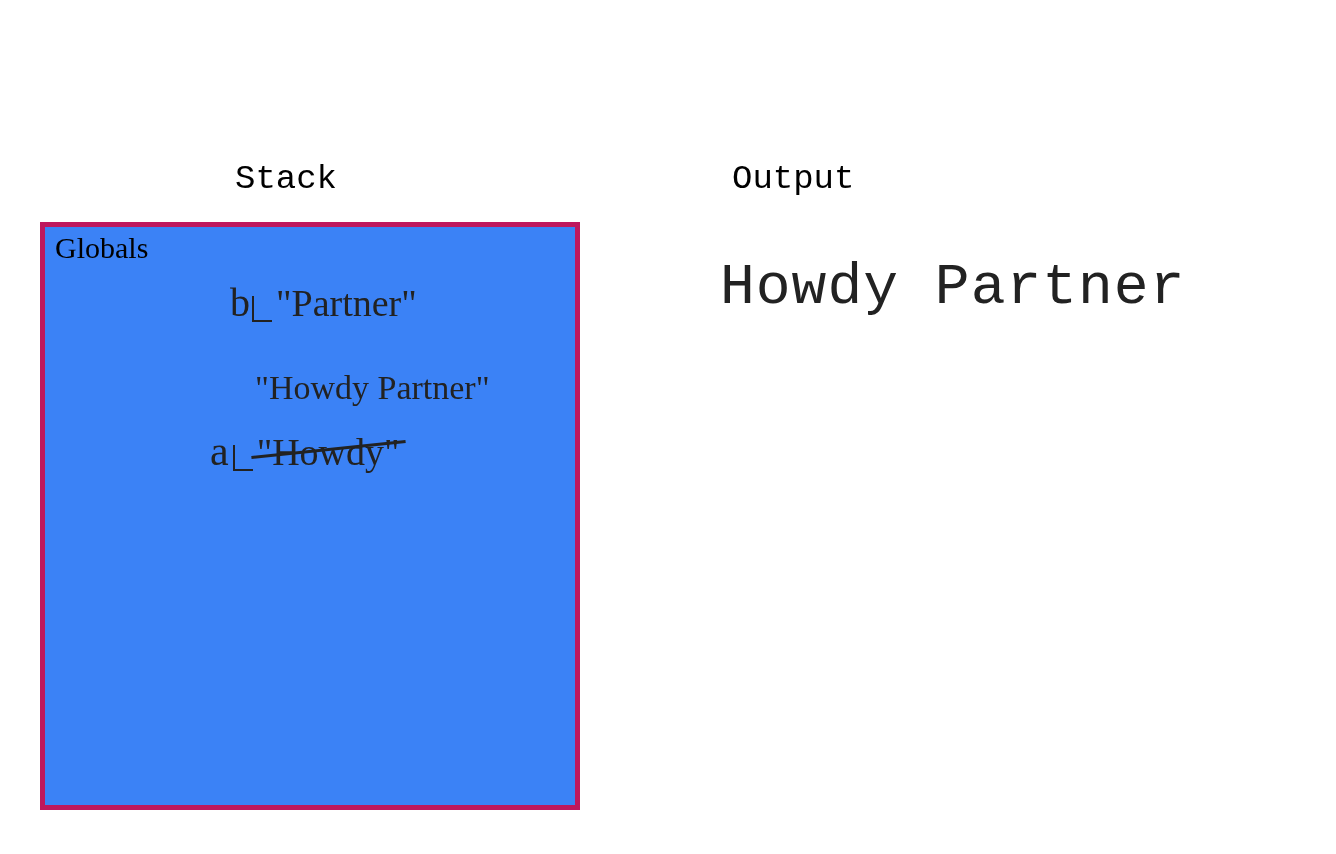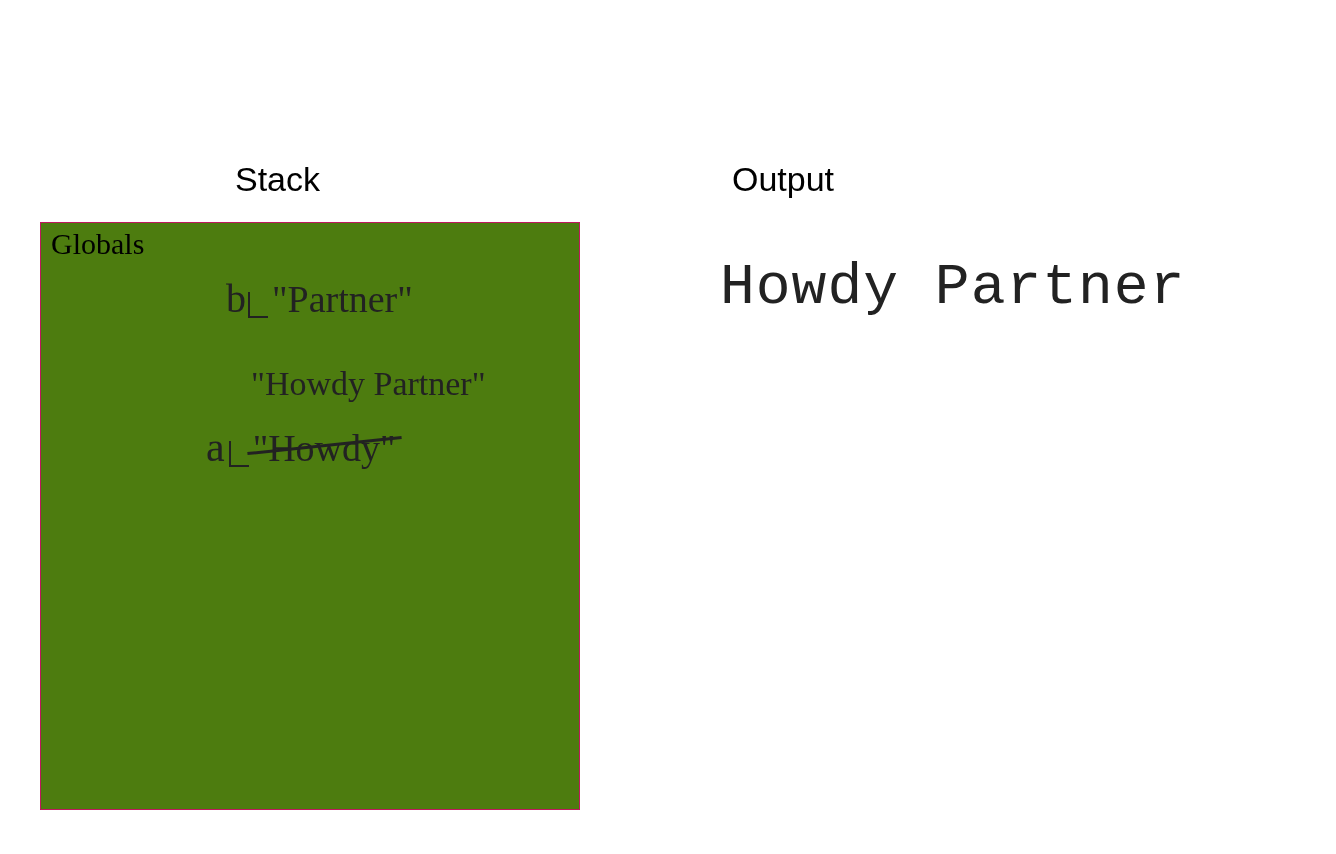--- a/index.html
+++ b/index.html
@@ -7,32 +7,32 @@
       width: 1336px;
       height: 854px;
       background: #ffffff;
       font-family: Arial, sans-serif;
       position: relative;
     }
     .heading {
       position: absolute;
       font-size: 34px;
       color: #000;
-      font-family: Liberation Sans, sans-serif;
+      font-family: Liberation Mono, monospace;
     }
     .stack-heading { left: 235px; top: 160px; }
     .output-heading { left: 732px; top: 160px; }
     .globals-box {
       position: absolute;
       left: 40px;
       top: 222px;
       width: 540px;
       height: 588px;
-      border: 1px solid #be185d;
-      background: #4d7c0f;
+      border: 5px solid #be185d;
+      background: #3b82f6;
     }
     .globals-label {
       position: absolute;
       left: 10px;
       top: 4px;
       font-size: 30px;
       font-family: Georgia, serif;
       color: #000;
     }
     .handwritten {

